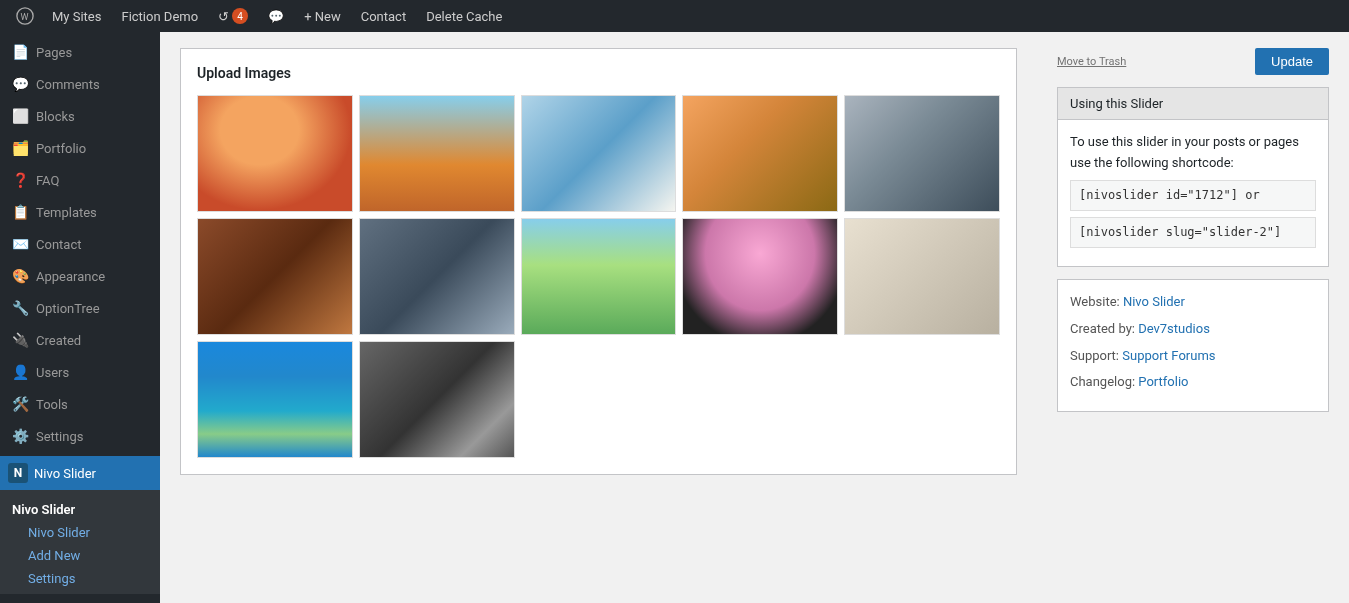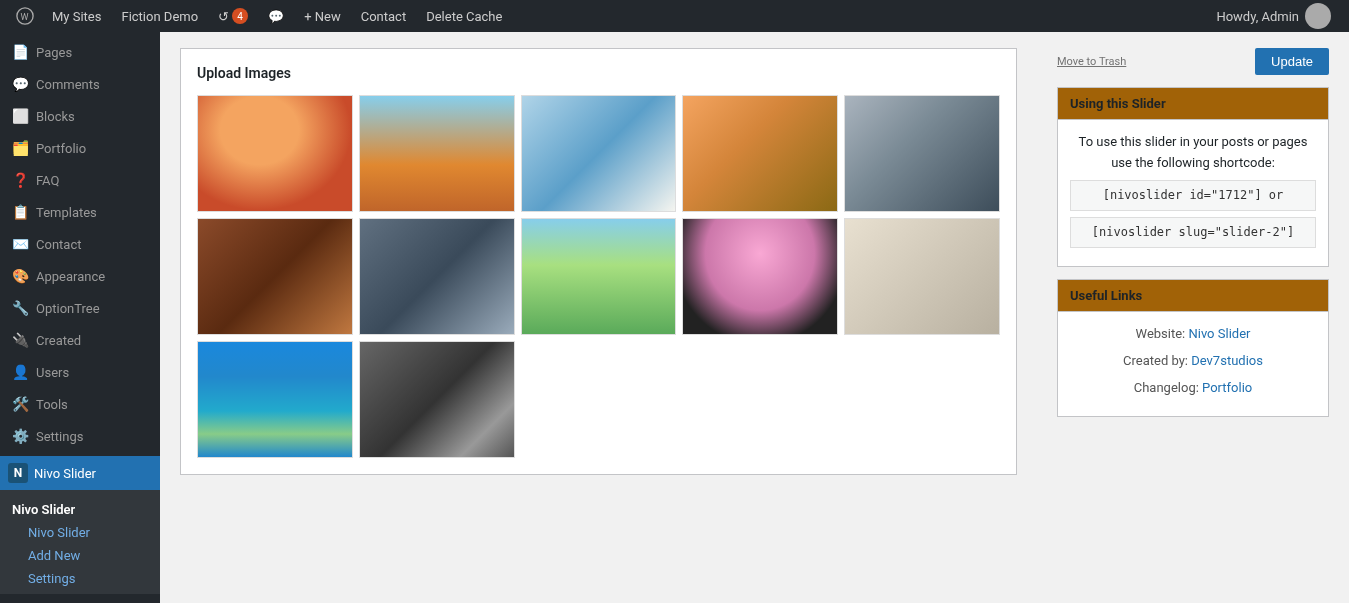--- a/index.html
+++ b/index.html
@@ -160,33 +160,32 @@
       cursor: pointer;
       border-radius: 2px;
     }
 
     .right-box {
       background: #fff;
       border: 1px solid #c3c4c7;
       margin-bottom: 12px;
     }
     .right-box-title {
-      background: #a16207;
+      background: #e5e5e5;
       border-bottom: 1px solid #c3c4c7;
       padding: 8px 12px;
       font-size: 13px;
-      font-weight: 700;
+      font-weight: 400;
       color: #1d2327;
     }
     .right-box-content {
       padding: 12px;
       font-size: 13px;
       color: #1d2327;
       line-height: 1.6;
-      text-align: center;
     }
     .shortcode-block {
       background: #f6f7f7;
       border: 1px solid #ddd;
       padding: 5px 8px;
       font-family: monospace;
       font-size: 12px;
       color: #333;
       margin: 6px 0;
       display: block;
@@ -211,26 +210,20 @@
         <text x="5" y="14" font-size="10" fill="#aaa">W</text>
       </svg>
   </div>
   <div class="adminbar-item">My Sites</div>
   <div class="adminbar-item">Fiction Demo</div>
   <div class="adminbar-item">↺ <span style="margin-left:3px;background:#d54e21;color:#fff;border-radius:50%;width:16px;height:16px;display:inline-flex;align-items:center;justify-content:center;font-size:10px;">4</span></div>
   <div class="adminbar-item">💬</div>
   <div class="adminbar-item">+ New</div>
   <div class="adminbar-item">Contact</div>
   <div class="adminbar-item">Delete Cache</div>
-  <div class="adminbar-right">
-    <div class="adminbar-item howdy">
-      <span>Howdy, Admin</span>
-      <span class="avatar-circle"></span>
-    </div>
-  </div>
 </div>
 
 <div id="layout">
 
   <div id="sidebar">
     <div class="sidebar-section">
       <div class="sidebar-item">
         <span class="s-icon">📄</span>
         <span>Pages</span>
       </div>
@@ -333,25 +326,25 @@
         <div class="right-box">
           <div class="right-box-title">Using this Slider</div>
           <div class="right-box-content">
             <p>To use this slider in your posts or pages use the following shortcode:</p>
             <span class="shortcode-block">[nivoslider id="1712"] or</span>
             <span class="shortcode-block">[nivoslider slug="slider-2"]</span>
           </div>
         </div>
 
         <div class="right-box">
-          <div class="right-box-title">Useful Links</div>
           <div class="right-box-content" id="useful-links-content">
 
           <div class="useful-links-row"><span>Website: </span><a class="right-link" href="#">Nivo Slider</a></div>
               <div class="useful-links-row"><span>Created by: </span><a class="right-link" href="#">Dev7studios</a></div>
+              <div class="useful-links-row"><span>Support: </span><a class="right-link" href="#">Support Forums</a></div>
               <div class="useful-links-row"><span>Changelog: </span><a class="right-link" href="#">Portfolio</a></div>
             </div>
         </div>
       </div>
 
     </div>
   </div>
 </div>
 
 </body></html>

